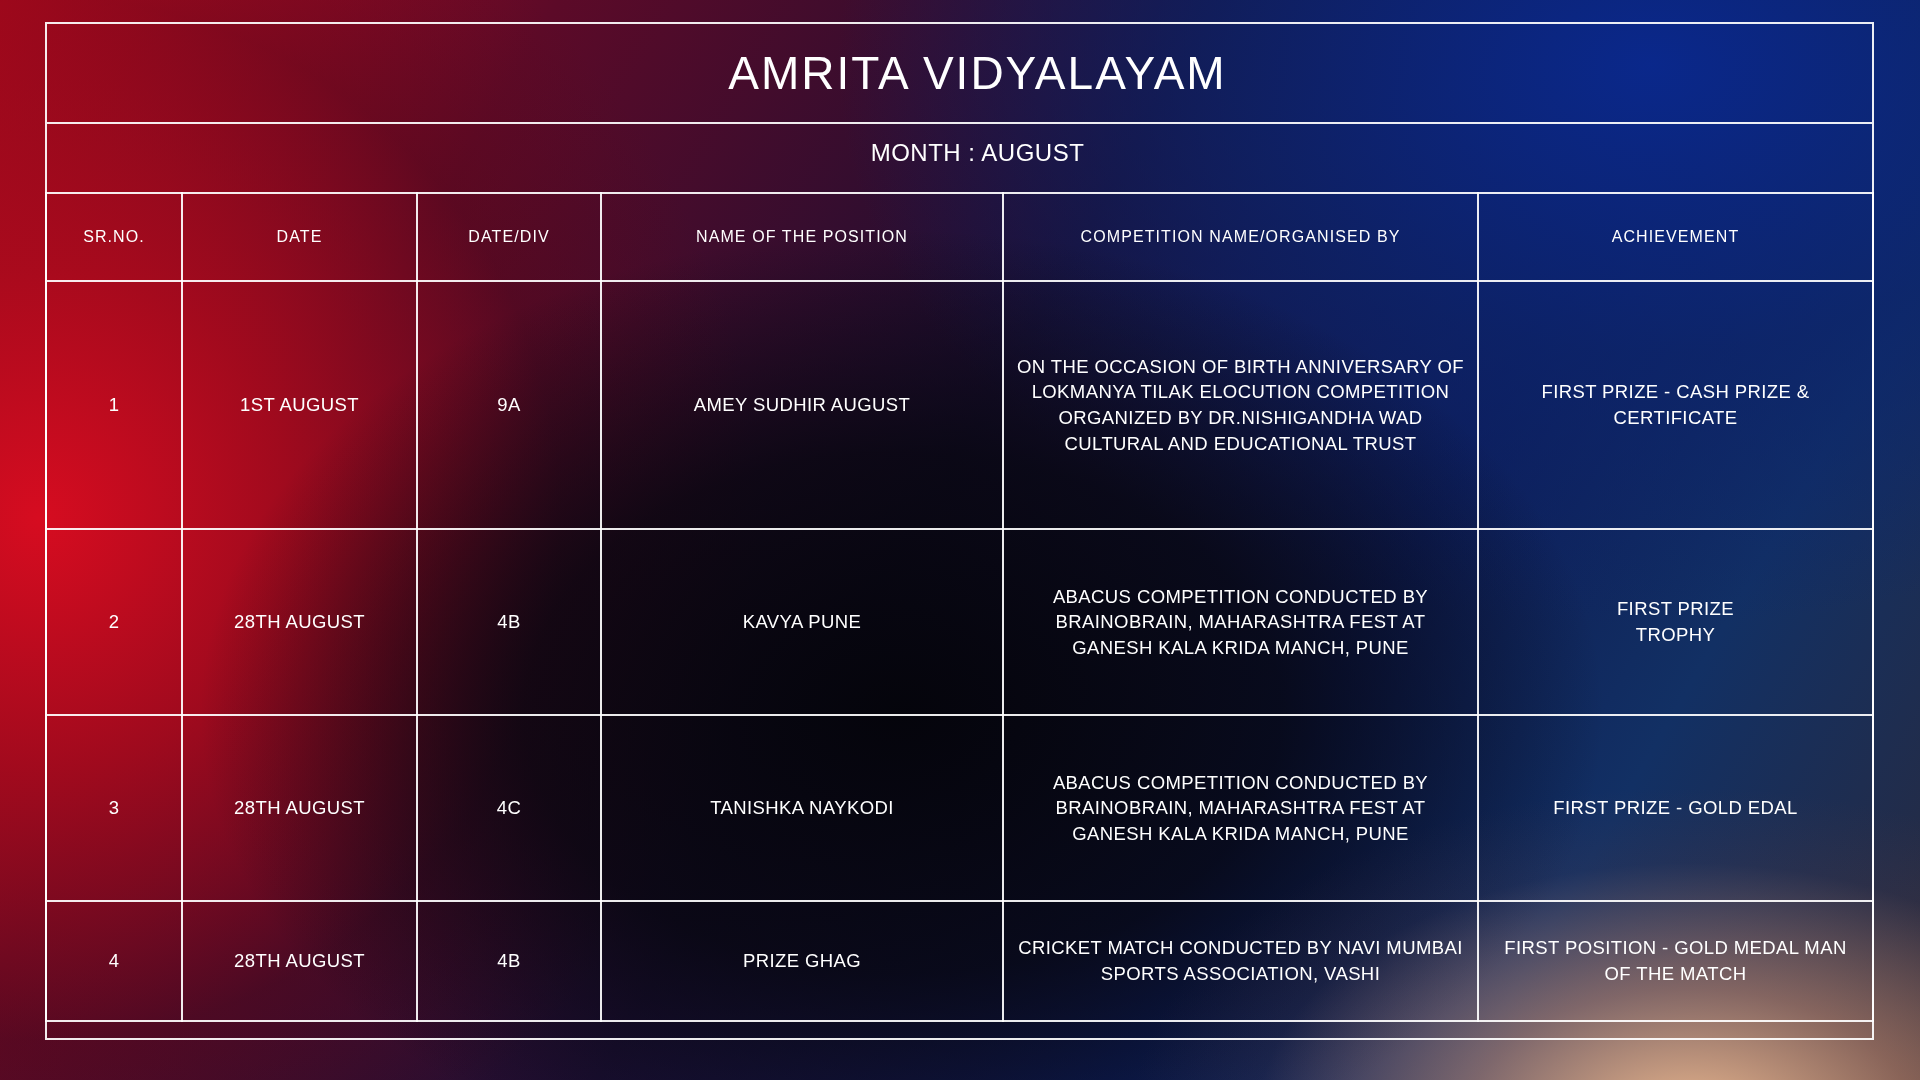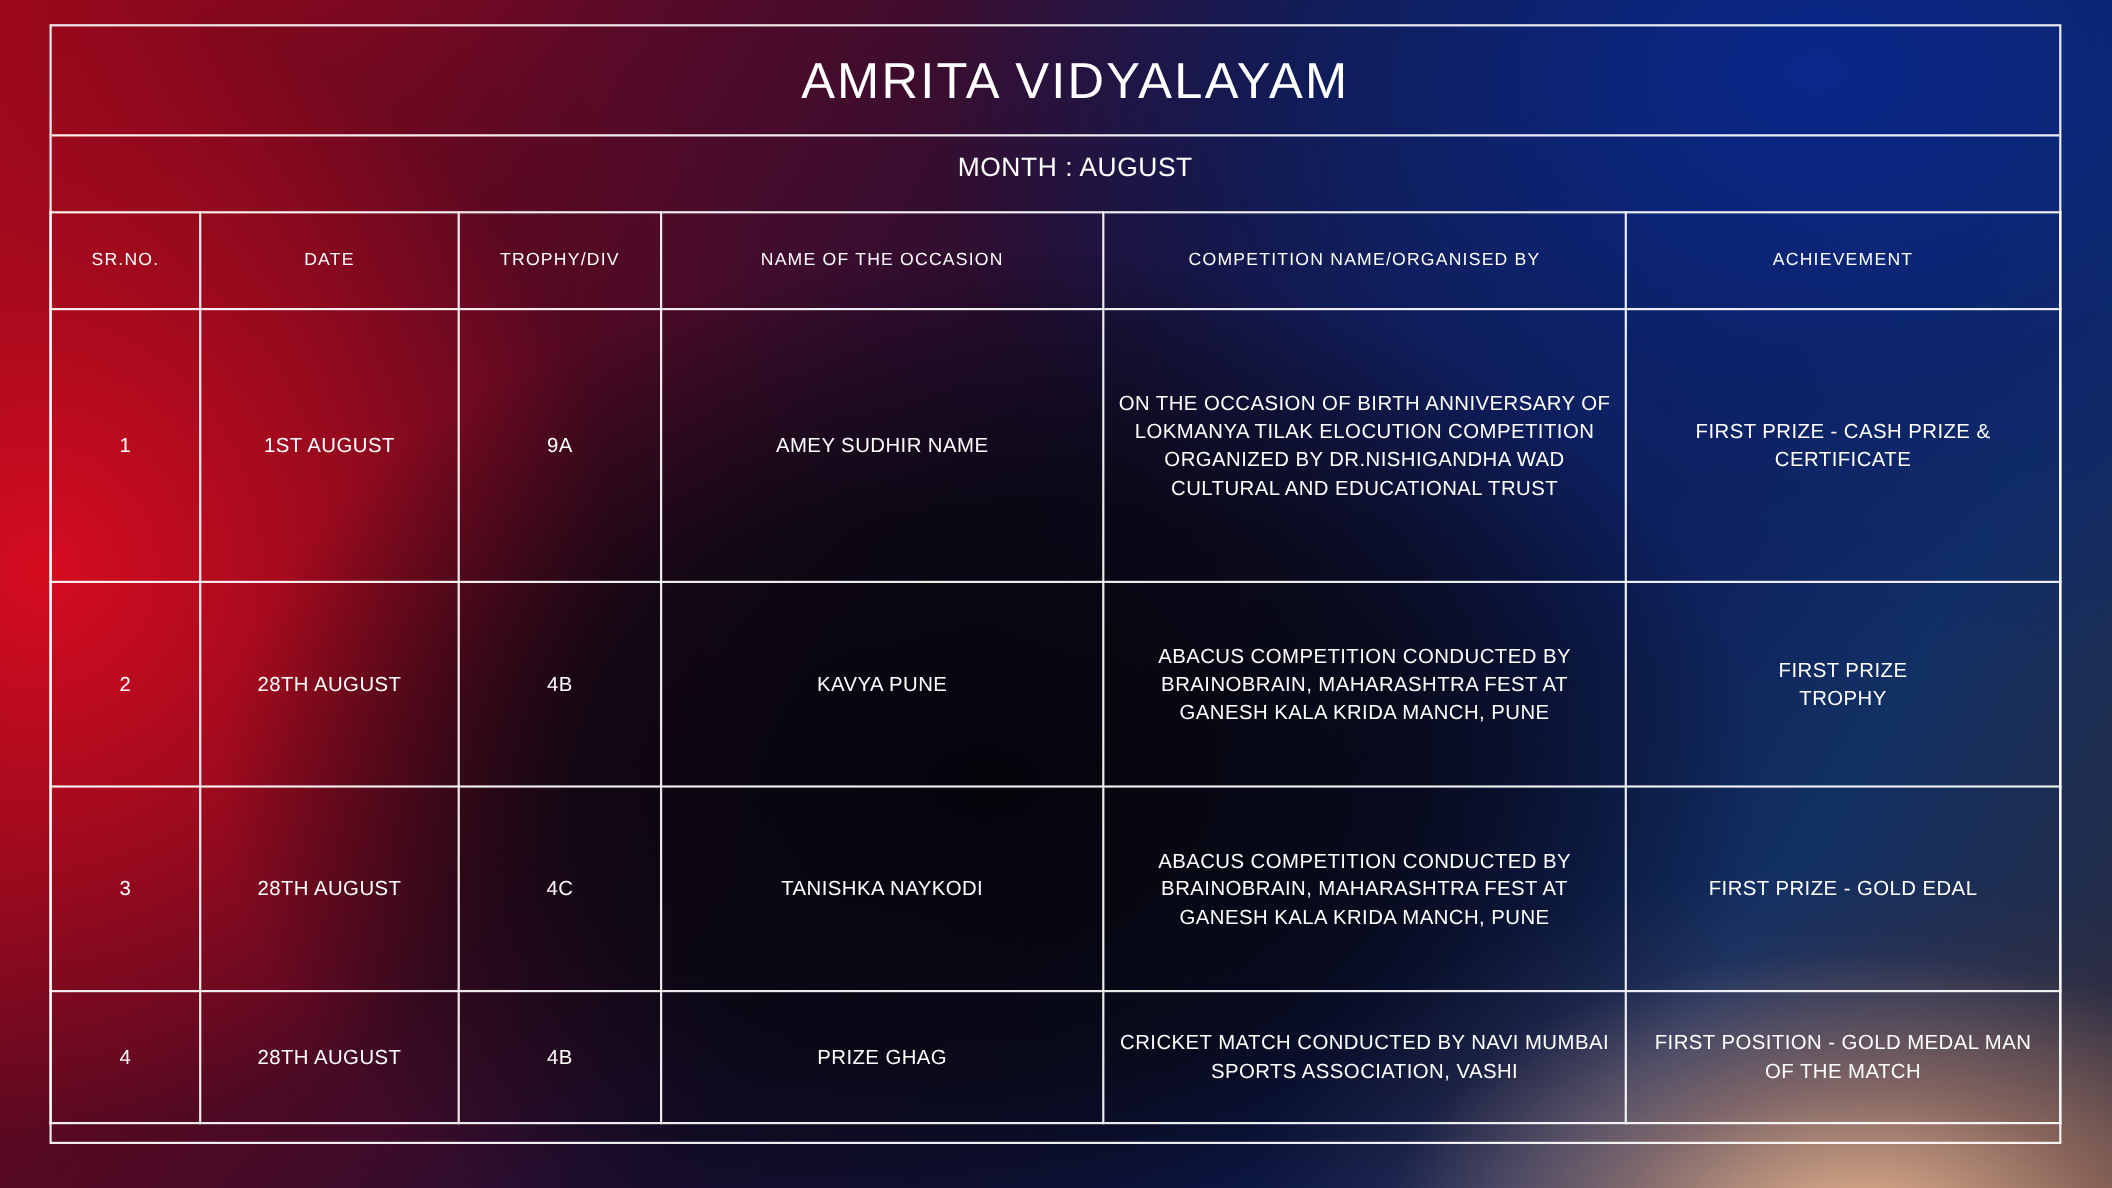--- a/index.html
+++ b/index.html
@@ -131,32 +131,32 @@
             <col class="col-date">
             <col class="col-class">
           <col class="col-name">
             <col class="col-comp">
             <col class="col-ach">
         </colgroup>
         <thead>
           <tr>
             <th>SR.NO.</th>
             <th>DATE</th>
-            <th>TROPHY/DIV</th>
-            <th>NAME OF THE OCCASION</th>
+            <th>DATE/DIV</th>
+            <th>NAME OF THE POSITION</th>
             <th>COMPETITION NAME/ORGANISED BY</th>
             <th>ACHIEVEMENT</th>
           </tr>
         </thead>
         <tbody>
           <tr class="r1">
             <td>1</td>
             <td>1ST AUGUST</td>
             <td>9A</td>
-            <td>AMEY SUDHIR NAME</td>
+            <td>AMEY SUDHIR AUGUST</td>
             <td class="multiline">ON THE OCCASION OF BIRTH ANNIVERSARY OF LOKMANYA TILAK ELOCUTION COMPETITION ORGANIZED BY DR.NISHIGANDHA WAD CULTURAL AND EDUCATIONAL TRUST</td>
             <td class="multiline">FIRST PRIZE  -  CASH PRIZE &amp; CERTIFICATE</td>
           </tr>
           <tr class="r2">
             <td>2</td>
             <td>28TH AUGUST</td>
             <td>4B</td>
             <td>KAVYA PUNE</td>
             <td class="multiline">ABACUS COMPETITION CONDUCTED BY BRAINOBRAIN, MAHARASHTRA FEST AT GANESH KALA KRIDA MANCH, PUNE</td>
             <td class="multiline">FIRST PRIZE

